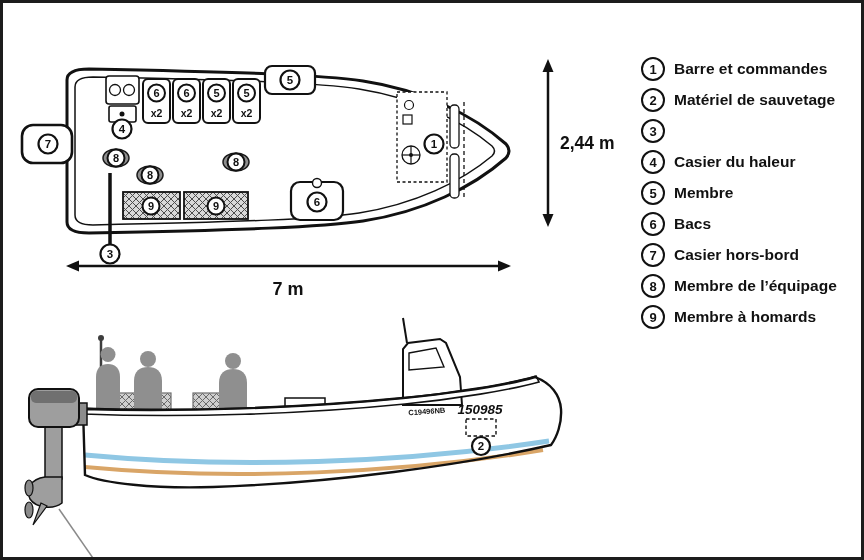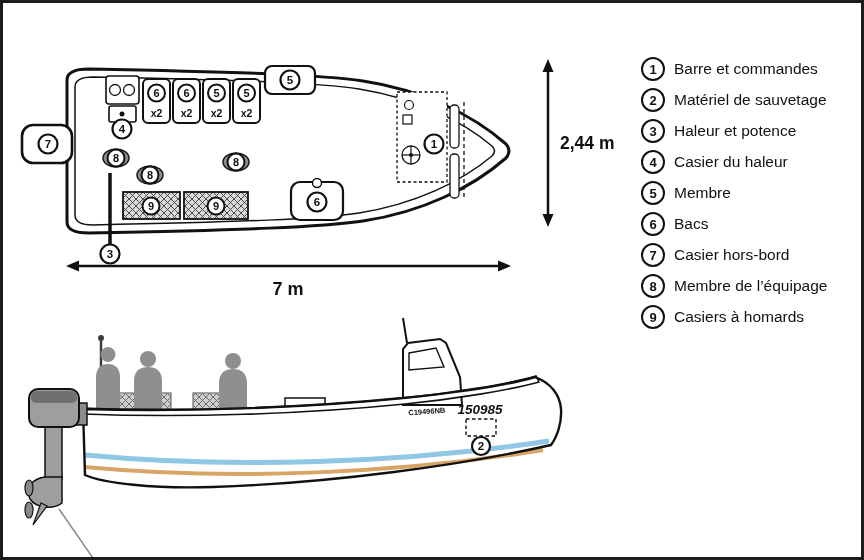--- a/index.html
+++ b/index.html
@@ -11,21 +11,21 @@
   svg text{font-family:"Liberation Sans",sans-serif;font-weight:700;fill:#111;}
   .plan-svg{position:absolute;left:0;top:0;}
   .side-svg{position:absolute;left:0;top:310px;}
   .legend{position:absolute;left:638px;top:54px;width:215px;}
   .legend-row{display:flex;align-items:center;margin-bottom:7px;}
   .badge{
     flex:0 0 auto;width:20px;height:20px;border:2.2px solid #111;border-radius:50%;
     display:flex;align-items:center;justify-content:center;
     font-size:13px;font-weight:700;color:#111;background:#fff;
   }
-  .legend-label{font-weight:400;font-size:15.5px;color:#111;margin-left:9px;white-space:nowrap;}
+  .legend-label{font-weight:700;font-size:15.5px;color:#111;margin-left:9px;white-space:nowrap;}
 </style>
 </head>
 <body>
 
 <div class="canvas">
 
   <svg class="plan-svg" width="620" height="310" viewBox="0 0 620 310">
     <defs>
       <pattern id="trapHatch" width="7" height="7" patternUnits="userSpaceOnUse">
         <rect width="7" height="7" fill="#d9d9d9"></rect>
@@ -165,21 +165,20 @@
     <div class="legend-row">
       <span class="badge">1</span>
       <span class="legend-label">Barre et commandes</span>
     </div>
     <div class="legend-row">
       <span class="badge">2</span>
       <span class="legend-label">Matériel de sauvetage</span>
     </div>
     <div class="legend-row">
       <span class="badge">3</span>
-      <span class="legend-label">Haleur et potence</span>
     </div>
     <div class="legend-row">
       <span class="badge">4</span>
       <span class="legend-label">Casier du haleur</span>
     </div>
     <div class="legend-row">
       <span class="badge">5</span>
       <span class="legend-label">Membre</span>
     </div>
     <div class="legend-row">
@@ -189,21 +188,21 @@
     <div class="legend-row">
       <span class="badge">7</span>
       <span class="legend-label">Casier hors-bord</span>
     </div>
     <div class="legend-row">
       <span class="badge">8</span>
       <span class="legend-label">Membre de l’équipage</span>
     </div>
     <div class="legend-row">
       <span class="badge">9</span>
-      <span class="legend-label">Casiers à homards</span>
+      <span class="legend-label">Membre à homards</span>
     </div>
   </div>
 
   <svg class="side-svg" width="580" height="250" viewBox="0 0 580 250">
     <defs>
       <pattern id="trapHatch2" width="7" height="7" patternUnits="userSpaceOnUse">
         <rect width="7" height="7" fill="#cfcfcf"></rect>
         <path d="M0,0 l7,7 M7,0 l-7,7" stroke="#6a6a6a" stroke-width="1"></path>
       </pattern>
     </defs>

